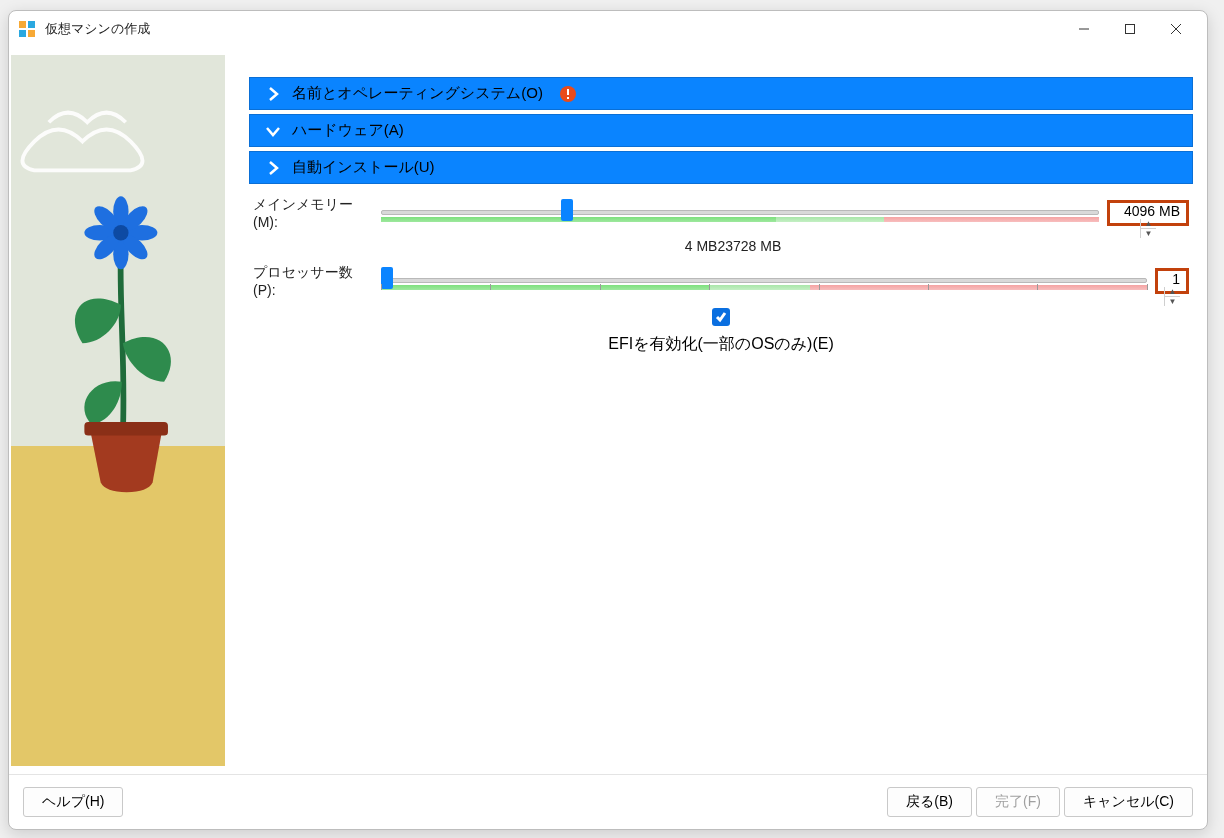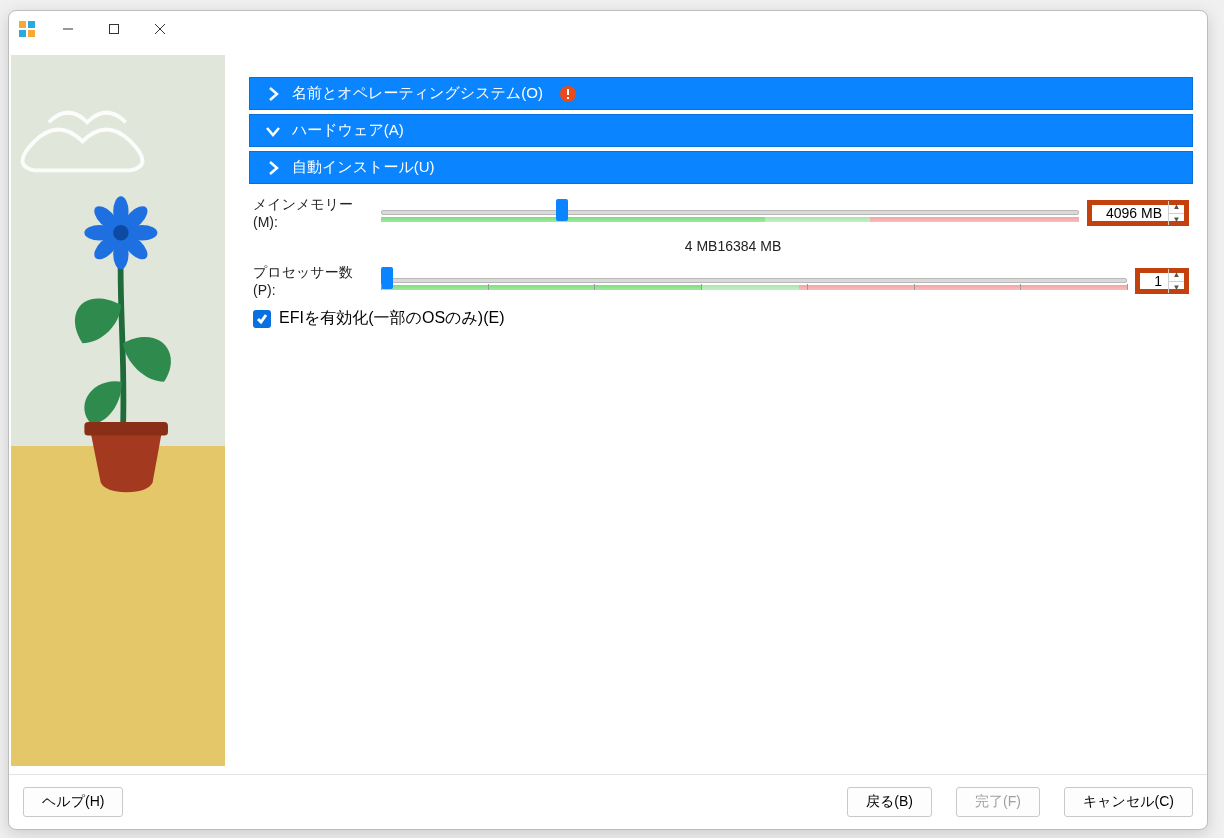--- a/index.html
+++ b/index.html
@@ -29,21 +29,21 @@
   width: 214px; margin: 8px 24px 8px 2px;
   background: #e3d8a8;
   position: relative;
 }
 .sky { position:absolute; top:0; left:0; right:0; height:55%; background:#e1e6da; }
 .ground{ position:absolute; bottom:0; left:0; right:0; height:45%; background:#e3c768; }
 
 .content { flex:1; display:flex; flex-direction:column; padding: 30px 14px 8px 0; gap:4px; }
 
 .section-header {
-  background:#0a84ff; color:#ffffff; height:33px;
+  background:#0a84ff; color:#000000; height:33px;
   display:flex; align-items:center; padding:0 14px; gap:10px;
   font-size:15px; border:1px solid #0a6fd6;
 }
 .section-header .chev { width:18px; height:18px; }
 .section-header .warn-icon { width:18px; height:18px; margin-left:6px; }
 
 .panel { padding: 8px 4px 12px 4px; display:flex; flex-direction:column; gap:10px; }
 
 .row { display:flex; align-items:center; gap:8px; }
 .row-label { width:120px; text-align:left; font-size:14px; color:#222; }
@@ -66,41 +66,41 @@
 .thumb {
   position:absolute; top:-3px; width:12px; height:22px;
   background:#0a84ff; border-radius:2px;
 }
 .ticks{position:absolute;left:0;right:0;top:14px;height:8px;}
 .tick{position:absolute;width:1px;height:6px;background:#9a9a9a;}
 
 .slider-labels { display:flex; justify-content:center; font-size:14px; color:#222; padding:4px 0 0; }
 
 .spin {
-  display:flex; align-items:center; border:5px solid #c2410c; height:26px;
+  display:flex; align-items:center; border:3px solid #c2410c; height:26px;flex-direction:column;
 }
 .spin input {
   width:76px; border:none; outline:none; font-size:14px; text-align:right; padding:0 6px;
 }
 .spin.small input{ width:28px; }
 .spin .arrows { width:16px; height:24px; display:flex; flex-direction:column; border-left:1px solid #cfcfcf; }
 .spin .arrows div{ flex:1; display:flex; align-items:center; justify-content:center; font-size:8px; color:#555; }
 .spin .arrows div:first-child{ border-bottom:1px solid #cfcfcf; }
 
-.checkbox-row { display:flex; align-items:center; gap:8px; padding-left:0px; }
+.checkbox-row { display:flex; align-items:center; gap:8px; padding-left:0px;flex-direction:column; }
 .cb {
   width:18px; height:18px; background:#0a6fe0; border-radius:3px;
   display:flex; align-items:center; justify-content:center;
 }
 .cb svg{ width:12px; height:12px; stroke:#fff; stroke-width:3; fill:none; }
 
 
 .footer {
   border-top:1px solid #e4e4e4;
-  display:flex; align-items:flex-start; padding:12px 14px; gap:24px;
+  display:flex; align-items:flex-start; padding:12px 14px; gap:4px;
 }
 .btn {
   height:30px; padding:0 18px; font-size:14px;
   background:#fdfdfd; border:1px solid #c9c9c9; border-radius:3px;
   display:flex; align-items:center;
 }
 .btn.disabled{ color:#a0a0a0; }
 .footer .spacer{ flex:1; }
 </style>
 </head>
@@ -110,20 +110,21 @@
 
   <div class="titlebar">
     <span class="app-icon">
       <svg viewBox="0 0 20 20">
           <rect x="2" y="2" width="7" height="7" fill="#f7a935"></rect>
           <rect x="11" y="2" width="7" height="7" fill="#2aa8e0"></rect>
           <rect x="2" y="11" width="7" height="7" fill="#2aa8e0"></rect>
           <rect x="11" y="11" width="7" height="7" fill="#f7a935"></rect>
         </svg>
     </span>
+    <span class="title">仮想マシンの作成</span>
     <div class="win-btn">
         <svg viewBox="0 0 12 12">
           <line x1="1" y1="6" x2="11" y2="6" stroke="#333" stroke-width="1"></line>
         </svg>
       </div>
     <div class="win-btn">
         <svg viewBox="0 0 12 12">
           <rect x="1.5" y="1.5" width="9" height="9" fill="none" stroke="#333" stroke-width="1"></rect>
         </svg>
       </div>
@@ -232,21 +233,21 @@
                 <div>▲</div>
                 <div>▼</div>
               </div>
           </div>
         </div>
         <div class="row" style="margin-top:-6px">
           <div class="row-label"></div>
           <div class="slider-wrap">
             <div class="slider-labels">
               <span>4 MB</span>
-              <span>16384 MB</span>
+              <span>23728 MB</span>
             </div>
           </div>
           <div style="width:96px"></div>
         </div>
 
         <div class="row">
           <div class="row-label">プロセッサー数(P):</div>
           <div class="slider-wrap">
             <div class="slider-track">
               <div class="track-base"></div>

